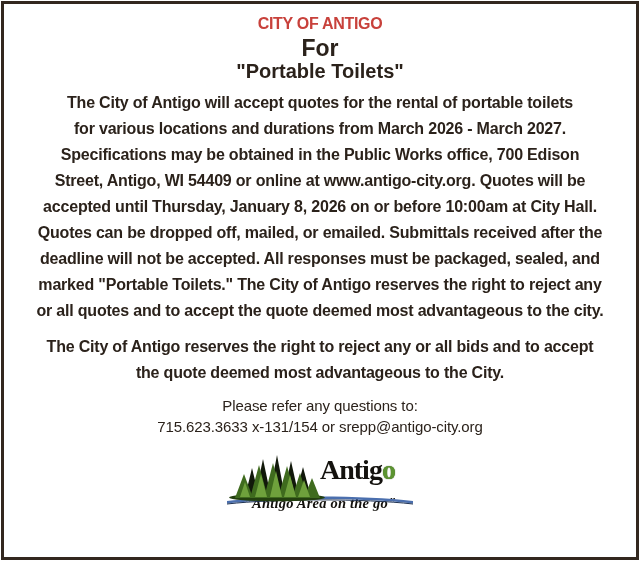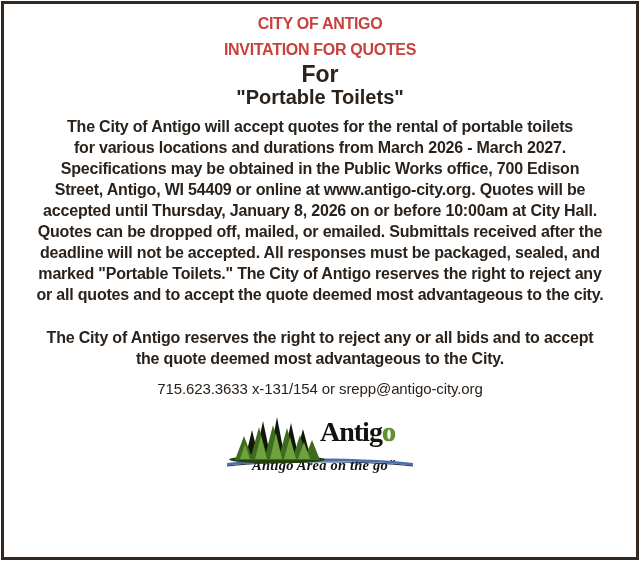--- a/index.html
+++ b/index.html
@@ -39,26 +39,26 @@
   .subtitle-quoted {
     color: #2b221b;
     font-weight: bold;
     font-size: 20px;
     line-height: 23px;
   }
   .body-par {
     margin-top: 7px;
     font-weight: bold;
     font-size: 16px;
-    line-height: 21px;
+    line-height: 26px;
     letter-spacing: -0.2px;
     white-space: pre;
     text-align: center;
   }
-  .reserve-par { margin-top: 22px; }
+  .reserve-par { margin-top: 10px; }
   .questions {
     margin-top: 9px;
     font-size: 15px;
     line-height: 21px;
     font-weight: normal;
     letter-spacing: -0.1px;
   }
   
   .logo-block { margin-top: 15px; height: 58px; }
   .logo {
@@ -107,38 +107,38 @@
 </style>
 </head>
 <body>
 
 <div class="page">
   <div class="notice-border"></div>
 
   <div class="content">
 
     <div class="title-red">CITY OF ANTIGO</div>
-    <div class="title-red">INVITATION FOR QUOTES</div>
     <div class="subtitle-black">For</div>
     <div class="subtitle-quoted">"Portable Toilets"</div>
 
     <div class="body-par">The City of Antigo will accept quotes for the rental of portable toilets
 for various locations and durations from March 2026 - March 2027.
 Specifications may be obtained in the Public Works office, 700 Edison
 Street, Antigo, WI 54409 or online at www.antigo-city.org. Quotes will be
 accepted until Thursday, January 8, 2026 on or before 10:00am at City Hall.
 Quotes can be dropped off, mailed, or emailed. Submittals received after the
 deadline will not be accepted. All responses must be packaged, sealed, and
 marked "Portable Toilets." The City of Antigo reserves the right to reject any
 or all quotes and to accept the quote deemed most advantageous to the city.</div>
 
     <div class="body-par reserve-par">The City of Antigo reserves the right to reject any or all bids and to accept
 the quote deemed most advantageous to the City.</div>
 
     <div class="questions">
+      <div>Please refer any questions to:</div>
       <div>715.623.3633 x-131/154 or srepp@antigo-city.org</div>
     </div>
 
     <div class="logo-block">
       <div class="logo">
         <svg class="logo-art" width="190" height="56" viewBox="0 0 190 56" aria-hidden="true">
 
           <path d="M2,49 C 50,43 140,43 188,49 L188,51.5 C 140,45.5 50,45.5 2,51.5 Z" fill="#4b6fae"></path>
           <path d="M2,52 C 50,46.5 140,46.5 188,52" stroke="#1d3152" stroke-width="1" fill="none"></path>
 

